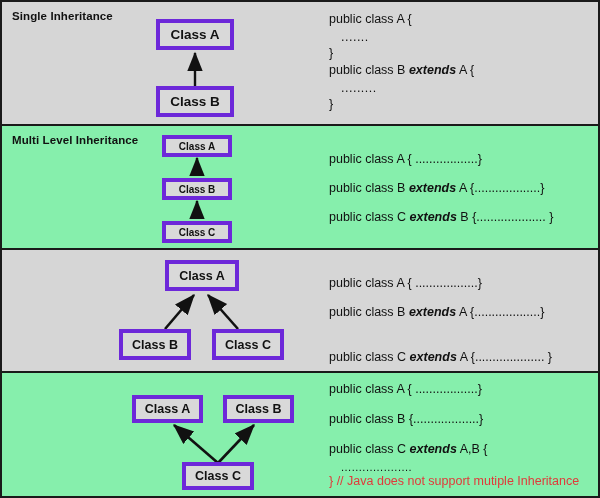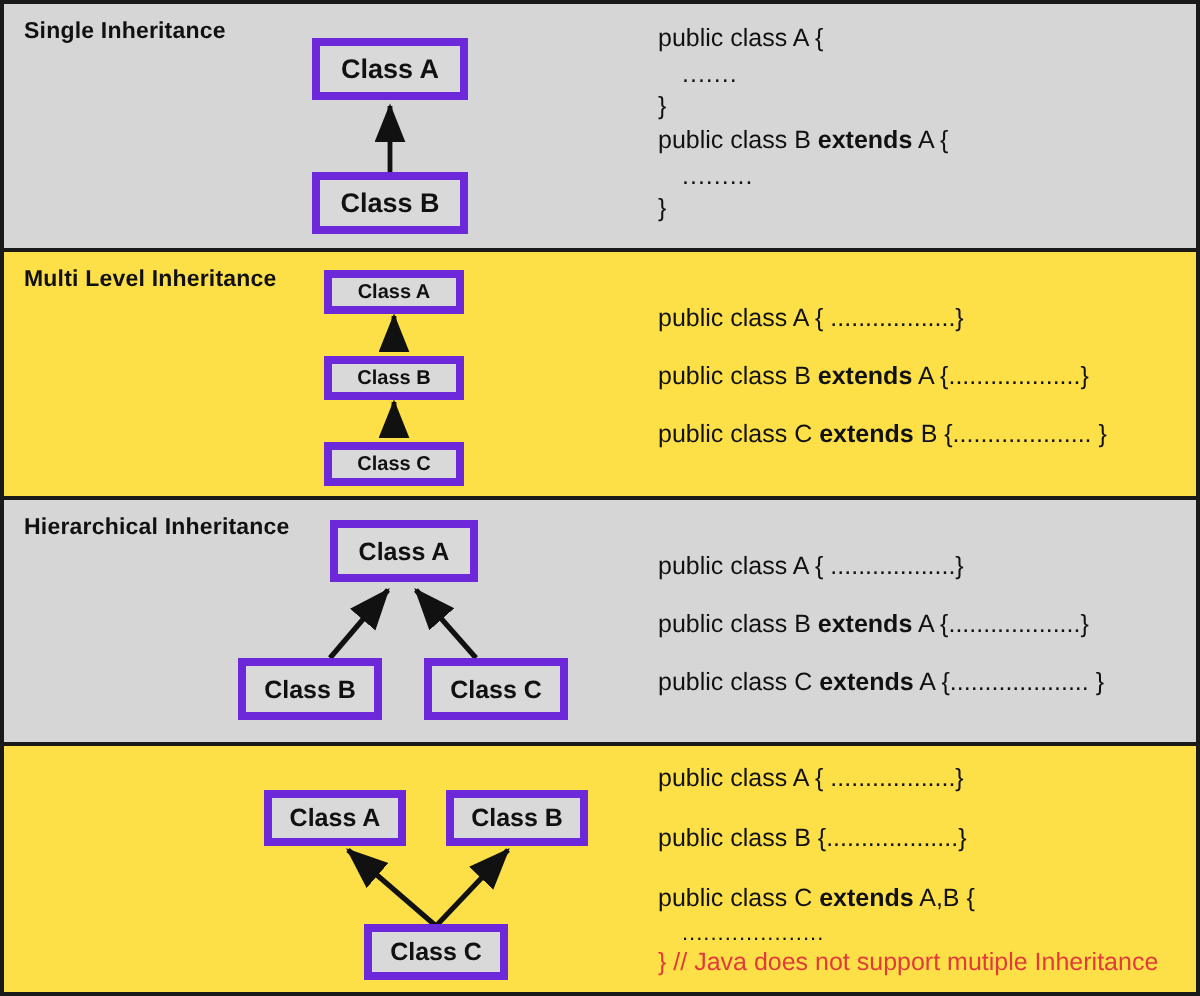--- a/index.html
+++ b/index.html
@@ -41,21 +41,21 @@
   .code-pane {
     position: absolute;
     left: 299px;
     top: 0;
     width: 301px;
     height: 100%;
     box-sizing: border-box;
     overflow: hidden;
   }
   .bg-gray { background: #d6d6d6; }
-  .bg-white { background: #fde047; }
+  .bg-white { background: #86efac; }
 
   .row-title {
     position: absolute;
     left: 10px;
     top: 8px;
     font-size: 11.5px;
     font-weight: bold;
     color: #111111;
     letter-spacing: 0.1px;
     white-space: nowrap;
@@ -89,21 +89,21 @@
 
   
   .code-line {
     position: absolute;
     left: 12px;
     font-size: 12.5px;
     color: #111111;
     white-space: nowrap;
     margin-left: 16px;
   }
-  .code-line .kw { font-weight: bold; }
+  .code-line .kw { font-weight: bold; font-style: italic; }
   .code-line.indent { left: 24px; letter-spacing: 1px; }
   .code-line.red { color: #e03a3a; }
   .dots { letter-spacing: 0.5px; }
 </style>
 </head>
 <body>
 
 <div id="page">
 
   <div class="row" style="top:0; height:124px;">
@@ -172,21 +172,20 @@
         <span>public class B </span><span class="kw">extends</span><span> A {...................}</span>
       </div>
       <div class="code-line" style="top:84px;">
         <span>public class C </span><span class="kw">extends</span><span>  B {.................... }</span>
       </div>
     </div>
   </div>
 
   <div class="row" style="top:248px; height:123px;">
     <div class="diagram-pane bg-gray">
-      <div class="row-title">Hierarchical Inheritance</div>
 
       <svg class="arrow-svg" viewBox="0 0 299 121">
         <defs>
           <marker id="ah3" markerWidth="9" markerHeight="9" refX="7.5" refY="3.2" orient="auto">
             <path d="M0,0 L8,3.2 L0,6.4 z" fill="#111111"></path>
           </marker>
         </defs>
         <line x1="163" y1="79" x2="192" y2="45" stroke="#111111" stroke-width="2.6" marker-end="url(#ah3)"></line>
         <line x1="236" y1="79" x2="206" y2="45" stroke="#111111" stroke-width="2.6" marker-end="url(#ah3)"></line>
       </svg>
@@ -196,21 +195,21 @@
       <div class="cbox md" style="left:210px; top:79px; width:72px; height:31px;">Class C</div>
     </div>
 
     <div class="code-pane bg-gray">
       <div class="code-line" style="top:26px;">
         <span>public class A { </span><span class="kw"></span><span>..................}</span>
       </div>
       <div class="code-line" style="top:55px;">
         <span>public class B </span><span class="kw">extends</span><span> A {...................}</span>
       </div>
-      <div class="code-line" style="top:84px;">
+      <div class="code-line" style="top:100px;">
         <span>public class C </span><span class="kw">extends</span><span> A {.................... }</span>
       </div>
     </div>
   </div>
 
   <div class="row last" style="top:371px; height:123px;">
     <div class="diagram-pane bg-white">
 
       <svg class="arrow-svg" viewBox="0 0 299 121">
         <defs>

